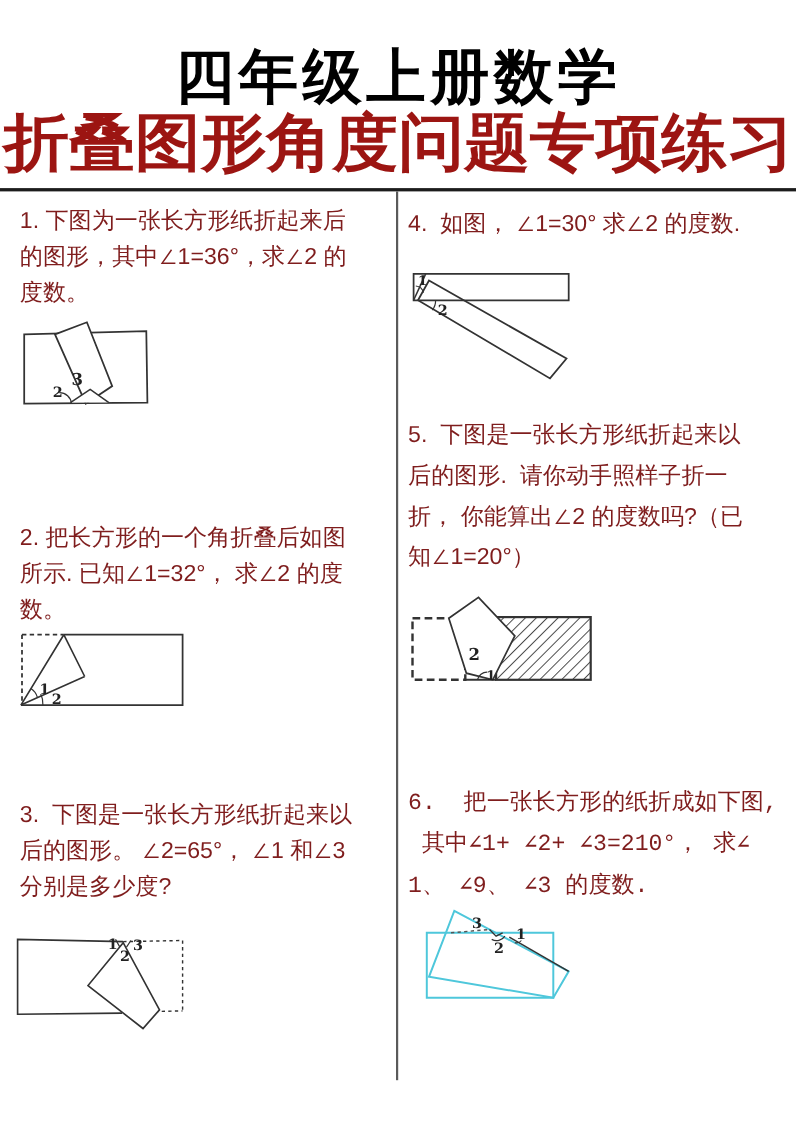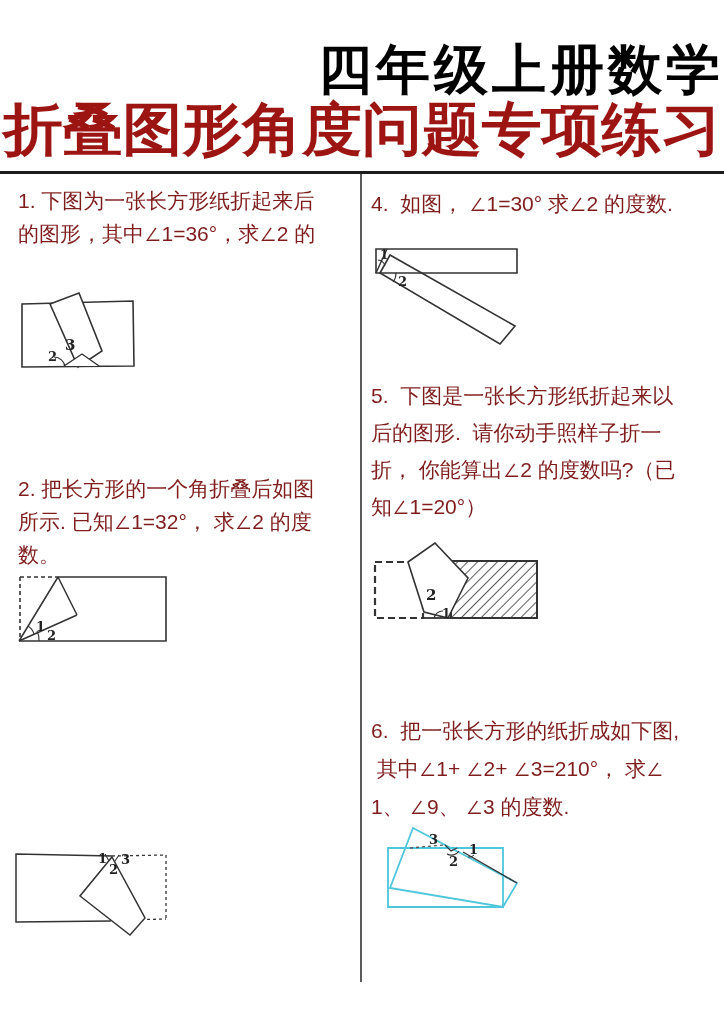--- a/index.html
+++ b/index.html
@@ -1,46 +1,47 @@
 <!DOCTYPE html>
 <html><head>
 <meta charset="utf-8">
 <style>
   html,body{margin:0;padding:0;background:#ffffff;}
   .page{position:relative;width:724px;height:1024px;background:#ffffff;overflow:hidden;
         font-family:"Liberation Sans",sans-serif;color:#111;}
-  .title{position:absolute;top:34px;left:0;width:724px;text-align:right;
+  .title{position:absolute;top:34px;left:0;width:724px;text-align:center;
          font-family:"DejaVu Serif",serif;font-weight:bold;font-size:54px;
          letter-spacing:4px;color:#000;}
   .subtitle{position:absolute;top:92px;left:0;width:724px;text-align:center;
          font-family:"DejaVu Serif",serif;font-weight:bold;font-size:57px;
          color:#9c1512;transform:scaleX(1.05);transform-origin:50% 50%;white-space:nowrap;}
   .hrule{position:absolute;top:171px;left:0;width:724px;height:3px;background:#1c1c1c;}
   .vrule{position:absolute;top:174px;left:360px;width:2px;height:808px;background:#5a5a5a;}
   .problem{position:absolute;}
   .pline{white-space:pre;font-size:21px;color:#7f1d1d;}
   .lh33 .pline{line-height:33px;}
   .lh37 .pline{line-height:37px;}
-  .lh38 .pline{line-height:38px;}
+  .lh38 .pline{line-height:38px;font-family:Liberation Mono, monospace;}
   .diagram{position:absolute;}
   .dlabel{font-family:"DejaVu Serif",serif;font-weight:bold;fill:#222;}
 </style>
 </head>
 <body>
 
 <div class="page">
 
   <div class="title">四年级上册数学</div>
   <div class="subtitle">折叠图形角度问题专项练习</div>
   <div class="hrule"></div>
   <div class="vrule"></div>
 
   <div class="problem lh33" style="left:18px;top:184px;">
     <div class="pline">1. 下图为一张长方形纸折起来后</div>
     <div class="pline">的图形，其中∠1=36°，求∠2 的</div>
+    <div class="pline">度数。</div>
   </div>
   <svg class="diagram" style="left:18px;top:288px;" width="175" height="95" viewBox="0 0 175 95">
     <polygon points="4,16 115,13 116,78 4,79" fill="none" stroke="#333" stroke-width="1.6"></polygon>
     <polygon points="32,16 61,5 84,63 60,79" fill="#fff" stroke="#333" stroke-width="1.6"></polygon>
     <polyline points="46,78 64,66 81,78" fill="#fff" stroke="#333" stroke-width="1.4"></polyline>
     <path d="M36,69 A11,11 0 0 1 47,79" fill="none" stroke="#333" stroke-width="1.2"></path>
     <text class="dlabel" x="30" y="73" font-size="13">2</text>
     <text class="dlabel" x="47" y="62" font-size="15">3</text>
   </svg>
 
@@ -52,20 +53,25 @@
   <svg class="diagram" style="left:14px;top:572px;" width="160" height="78" viewBox="0 0 160 78">
     <path d="M6,5 H44 M6,5 V69" fill="none" stroke="#333" stroke-width="1.6" stroke-dasharray="4,3"></path>
     <path d="M44,5 L152,5 L152,69 L5,69" fill="none" stroke="#333" stroke-width="1.6"></path>
     <path d="M5,69 L44,5 M5,69 L63,43 M44,5 L63,43" fill="none" stroke="#333" stroke-width="1.5"></path>
     <path d="M14,54 A14,14 0 0 1 20,62" fill="none" stroke="#333" stroke-width="1.1"></path>
     <path d="M23,59 A19,19 0 0 1 25,69" fill="none" stroke="#333" stroke-width="1.1"></path>
     <text class="dlabel" x="22" y="59" font-size="13">1</text>
     <text class="dlabel" x="33" y="68" font-size="13">2</text>
   </svg>
 
+  <div class="problem lh33" style="left:18px;top:724px;">
+    <div class="pline">3.  下图是一张长方形纸折起来以</div>
+    <div class="pline">后的图形。 ∠2=65°， ∠1 和∠3</div>
+    <div class="pline">分别是多少度?</div>
+  </div>
   <svg class="diagram" style="left:13px;top:844px;" width="168" height="104" viewBox="0 0 168 104">
     <path d="M99,12 L3,10 L3,78 L98,77" fill="none" stroke="#333" stroke-width="1.5"></path>
     <path d="M99,12 L153,11 M153,11 L153,75 M110,76 L153,75" fill="none" stroke="#333" stroke-width="1.3" stroke-dasharray="3,3"></path>
     <polygon points="99,13 67,52 117,91 132,74" fill="#fff" stroke="#333" stroke-width="1.5"></polygon>
     <path d="M92,10 L96,17 M106,11 L102,17" fill="none" stroke="#333" stroke-width="1.1"></path>
     <text class="dlabel" x="85" y="19" font-size="13">1</text>
     <text class="dlabel" x="96" y="30" font-size="13">2</text>
     <text class="dlabel" x="108" y="20" font-size="13">3</text>
   </svg>
 

